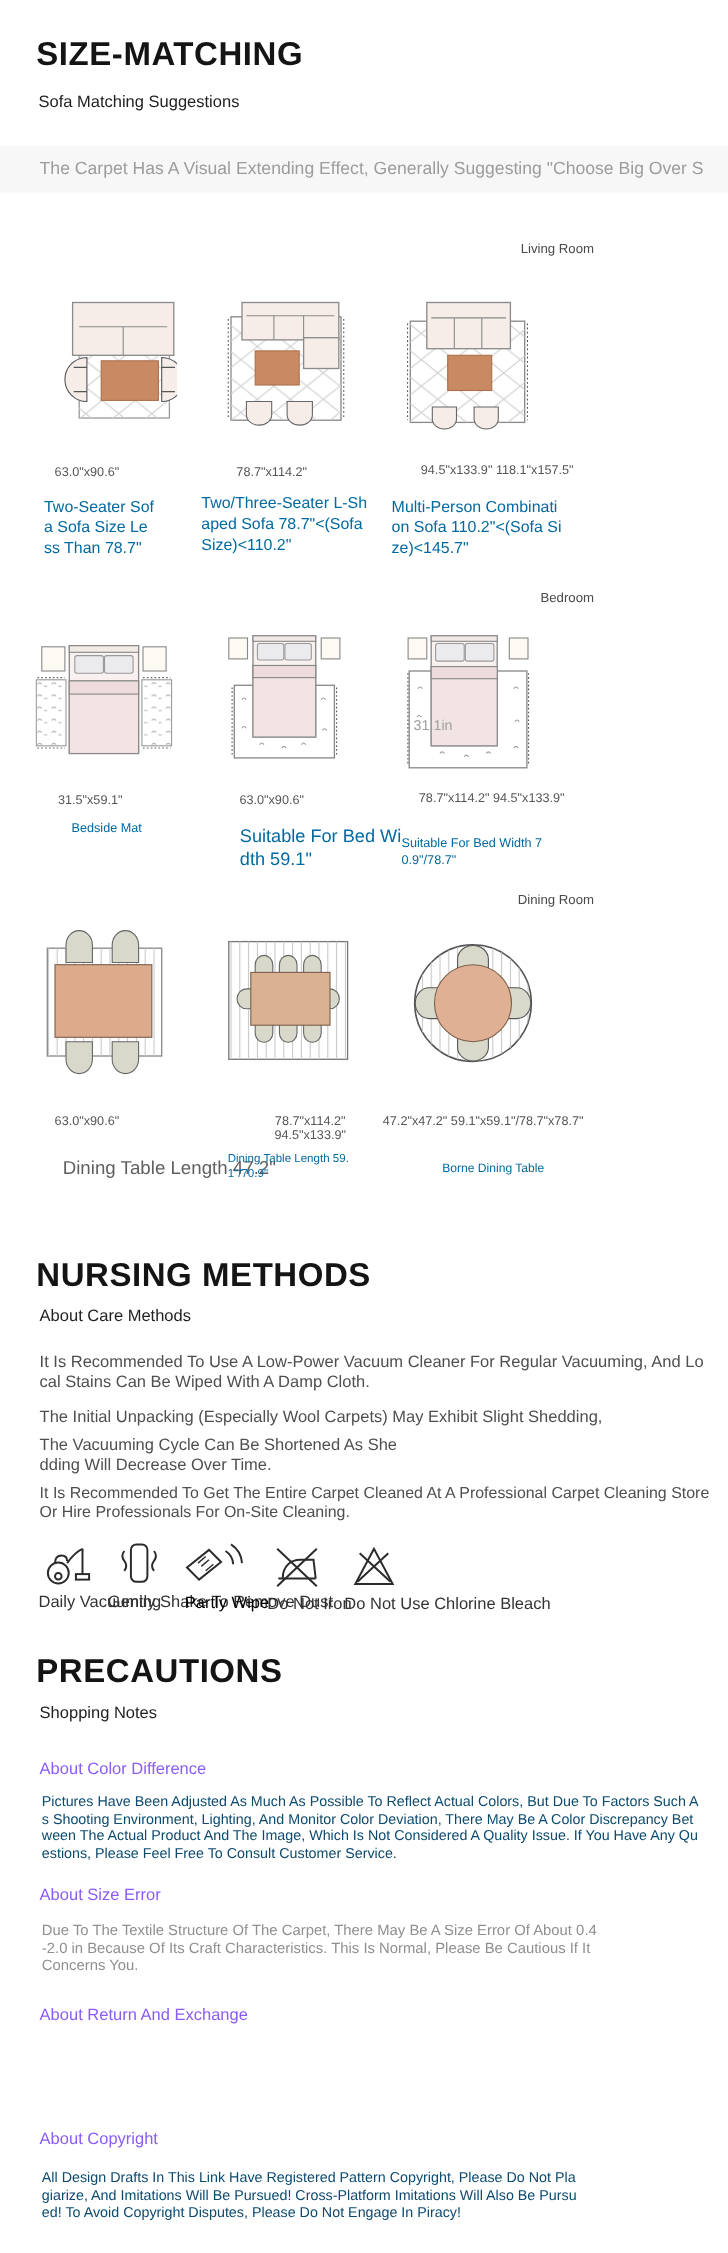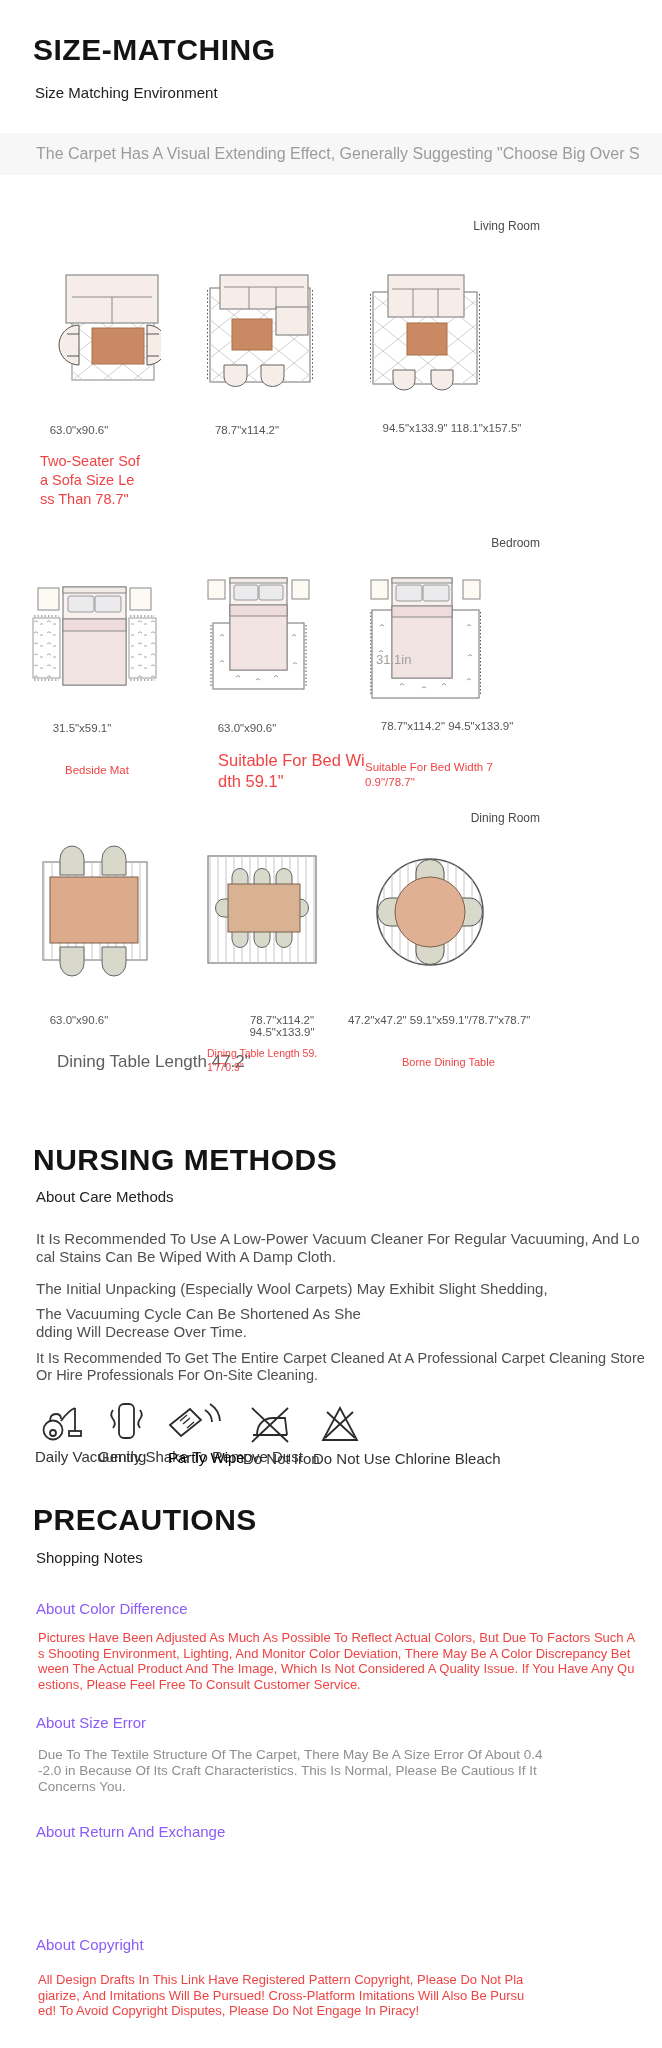--- a/index.html
+++ b/index.html
@@ -5,24 +5,24 @@
   html,body{margin:0;padding:0;background:#fff;}
   #page{position:relative;width:662px;height:2048px;background:#ffffff;overflow:hidden;
         font-family:"Liberation Sans","DejaVu Sans",sans-serif;color:#222;padding-left:40px;}
   .abs{position:absolute;}
   .big-title{font-size:30px;font-weight:bold;letter-spacing:.5px;color:#141414;white-space:nowrap;}
   .sub-title{font-size:15px;color:#222;white-space:nowrap;}
   .intro-band{left:0;top:133px;width:662px;height:42px;background:#f7f7f7;}
   .intro-text{left:36px;top:145px;width:662px;font-size:16px;color:#9c9c9c;white-space:nowrap;overflow:hidden;}
   .room-heading{font-size:12px;color:#4a4a4a;text-align:right;width:540px;left:0;}
   .size-label{font-size:11.5px;color:#555;text-align:center;white-space:nowrap;}
-  .desc{color:#ef4444;line-height:1.32;word-break:break-all;}
+  .desc{color:#0369a1;line-height:1.32;word-break:break-all;}
   .desc-lr{font-size:14.5px;}
   .para{color:#4f4f4f;font-size:15px;line-height:1.18;word-break:break-all;}
-  .gray-para{color:#ef4444;font-size:13px;line-height:1.2;word-break:break-all;}
+  .gray-para{color:#0c4a6e;font-size:13px;line-height:1.2;word-break:break-all;}
   .about-h{font-size:15px;color:#8b5cf6;white-space:nowrap;}
   .icon-label{font-size:15px;color:#333;white-space:nowrap;}
   svg{display:block;}
 </style>
 </head>
 <body>
 
 <svg width="0" height="0" style="position:absolute">
   <defs>
     <pattern id="lat" width="30" height="24" patternUnits="userSpaceOnUse">
@@ -33,21 +33,21 @@
     </pattern>
     <pattern id="matdash" width="13" height="11" patternUnits="userSpaceOnUse">
       <path d="M2 5 q2 -2.5 4 0 M8 7 h3" stroke="#aaaaaa" stroke-width="1" fill="none"></path>
     </pattern>
   </defs>
 </svg>
 
 <div id="page">
 
   <div class="abs big-title" style="left:33px;top:33px">SIZE-MATCHING</div>
-  <div class="abs sub-title" style="left:35px;top:84px">Size Matching Environment</div>
+  <div class="abs sub-title" style="left:35px;top:84px">Sofa Matching Suggestions</div>
   <div class="abs intro-band"></div>
   <div class="abs intro-text">The Carpet Has A Visual Extending Effect, Generally Suggesting "Choose Big Over S</div>
 
   <div class="abs room-heading" style="top:219px">Living Room</div>
 
   <svg class="abs" style="left:33px;top:268px" width="128" height="118" viewBox="0 0 128 118">
     <rect x="39" y="52" width="82" height="60" fill="#ffffff" stroke="#999" stroke-width="1.2"></rect>
     <rect x="39" y="52" width="82" height="60" fill="url(#lat)"></rect>
     <rect x="33" y="7" width="92" height="48" fill="#f6ede9" stroke="#8a8a8a" stroke-width="1.2"></rect>
     <line x1="39" y1="29" x2="119" y2="29" stroke="#8a8a8a"></line>
@@ -86,20 +86,22 @@
     <rect x="39" y="56" width="40" height="32" fill="#c98a63" stroke="#aa7049"></rect>
     <path d="M25 103 h22 v11 a11 9 0 0 1 -22 0 Z" fill="#f6ede9" stroke="#666"></path>
     <path d="M63 103 h22 v11 a11 9 0 0 1 -22 0 Z" fill="#f6ede9" stroke="#666"></path>
   </svg>
 
   <div class="abs size-label" style="left:29px;top:424px;width:100px">63.0"x90.6"</div>
   <div class="abs size-label" style="left:197px;top:424px;width:100px">78.7"x114.2"</div>
   <div class="abs size-label" style="left:352px;top:422px;width:200px">94.5"x133.9" 118.1"x157.5"</div>
 
   <div class="abs desc desc-lr" style="left:40px;top:452px;width:100px">Two-Seater Sofa Sofa Size Less Than 78.7"</div>
+  <div class="abs desc desc-lr" style="left:183px;top:449px;width:152px">Two/Three-Seater L-Shaped Sofa 78.7"&lt;(Sofa Size)&lt;110.2"</div>
+  <div class="abs desc desc-lr" style="left:356px;top:452px;width:156px">Multi-Person Combination Sofa 110.2"&lt;(Sofa Size)&lt;145.7"</div>
 
   <div class="abs room-heading" style="top:536px">Bedroom</div>
 
   <svg class="abs" style="left:32px;top:573px" width="125" height="115" viewBox="0 0 125 115">
     <rect x="6" y="15" width="21" height="22" fill="#fdfaf3" stroke="#888"></rect>
     <rect x="98" y="15" width="21" height="22" fill="#fdfaf3" stroke="#888"></rect>
     <rect x="1" y="45" width="27" height="60" fill="#ffffff" stroke="#999"></rect>
     <rect x="1" y="45" width="27" height="60" fill="url(#matdash)"></rect>
     <line x1="2" y1="43" x2="27" y2="43" stroke="#666" stroke-dasharray="1.5 2"></line>
     <line x1="2" y1="107" x2="27" y2="107" stroke="#666" stroke-dasharray="1.5 2"></line>
@@ -143,21 +145,21 @@
     <rect x="53" y="11" width="26" height="16" rx="2" fill="#ebebee" stroke="#999"></rect>
     <rect x="22" y="32" width="60" height="72" fill="#f3e4e4" stroke="#888"></rect>
     <rect x="22" y="32" width="60" height="11" fill="#eedcdc" stroke="#888"></rect>
     <text x="6" y="90" font-size="13" fill="#a0a0a0">31.1in</text>
   </svg>
 
   <div class="abs size-label" style="left:32px;top:722px;width:100px">31.5"x59.1"</div>
   <div class="abs size-label" style="left:197px;top:722px;width:100px">63.0"x90.6"</div>
   <div class="abs size-label" style="left:347px;top:720px;width:200px">78.7"x114.2" 94.5"x133.9"</div>
 
-  <div class="abs desc" style="left:65px;top:763px;width:80px;font-size:11.5px;white-space:nowrap">Bedside Mat</div>
+  <div class="abs desc" style="left:65px;top:746px;width:80px;font-size:11.5px;white-space:nowrap">Bedside Mat</div>
   <div class="abs desc" style="left:218px;top:750px;width:150px;font-size:16.5px;line-height:1.25">Suitable For Bed Width 59.1"</div>
   <div class="abs desc" style="left:365px;top:760px;width:128px;font-size:11.5px;line-height:1.3">Suitable For Bed Width 70.9"/78.7"</div>
 
   <div class="abs room-heading" style="top:811px">Dining Room</div>
 
   <svg class="abs" style="left:40px;top:843px" width="110" height="136" viewBox="0 0 110 136">
     <rect x="3" y="19" width="104" height="98" fill="#ffffff" stroke="#888" stroke-width="1.2"></rect>
     <rect x="3" y="19" width="104" height="98" fill="url(#stripesV)"></rect>
     <path d="M20 32 v-16 a12 13 0 0 1 24 0 v16 Z" fill="#d9d9cb" stroke="#666"></path>
     <path d="M62 32 v-16 a12 13 0 0 1 24 0 v16 Z" fill="#d9d9cb" stroke="#666"></path>

